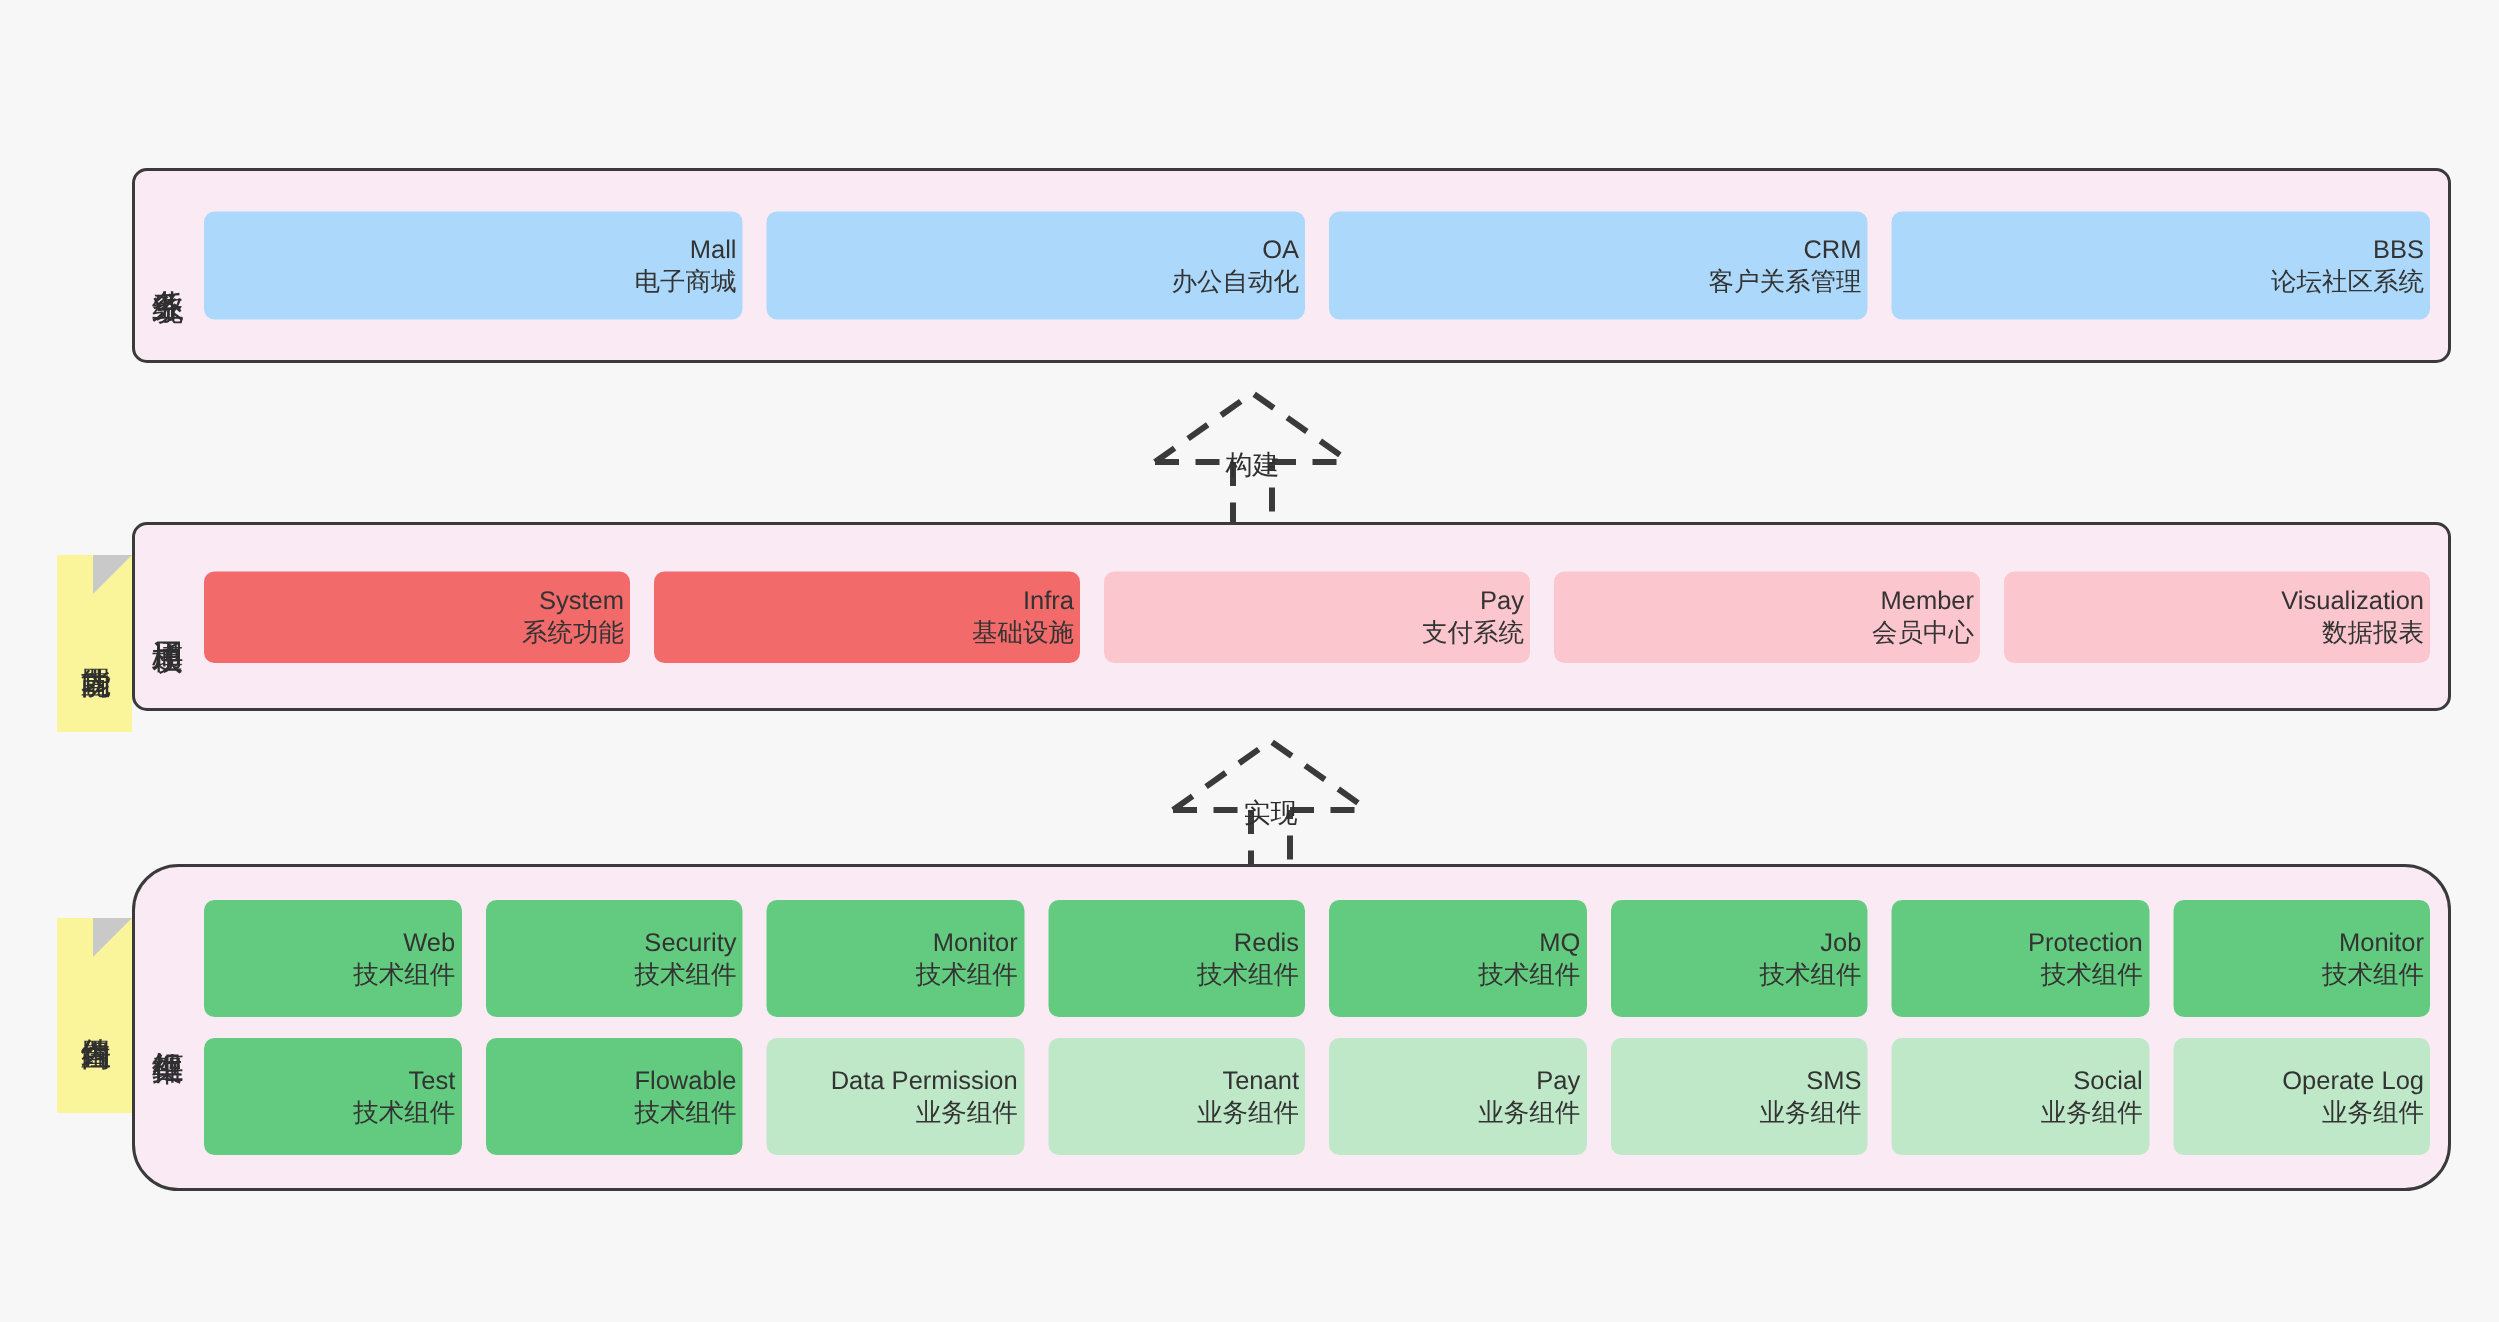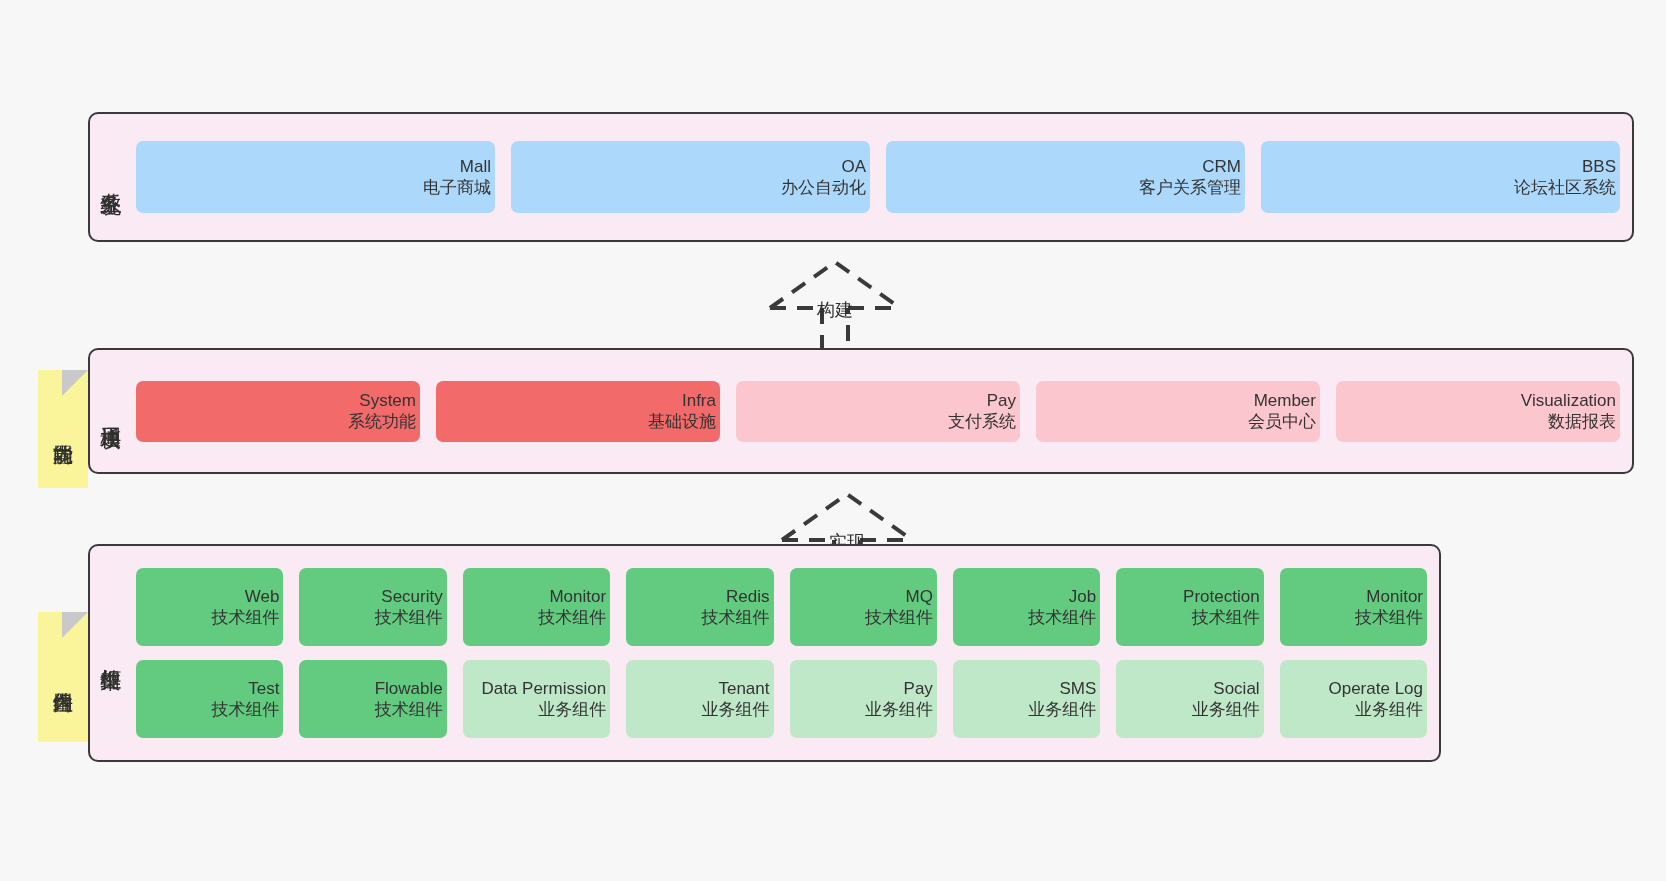--- a/index.html
+++ b/index.html
@@ -89,21 +89,21 @@
   
   .c-blue        { background: #ACD9FB; }
   .c-red-strong  { background: #F26A6A; }
   .c-red-light   { background: #FBC6CD; }
   .c-green-strong{ background: #63CB7F; }
   .c-green-light { background: #BFE8C9; }
 
   
   #layer-business { left: 88px;  top: 112px; width: 1546px; height: 130px; }
   #layer-common   { left: 88px;  top: 348px; width: 1546px; height: 126px; }
-  #layer-frame    { left: 88px;  top: 544px; width: 1353px; height: 218px; }
+  #layer-frame    { left: 88px;  top: 576px; width: 1546px; height: 218px; border-radius: 31px; }
 
   #layer-business .card { height: 72px; }
   #layer-common   .card { height: 61px; }
   #layer-frame    .card { height: 78px; }
 
   
   .sticky {
     position: absolute;
     width: 50px;
     background: #FAF59B;

